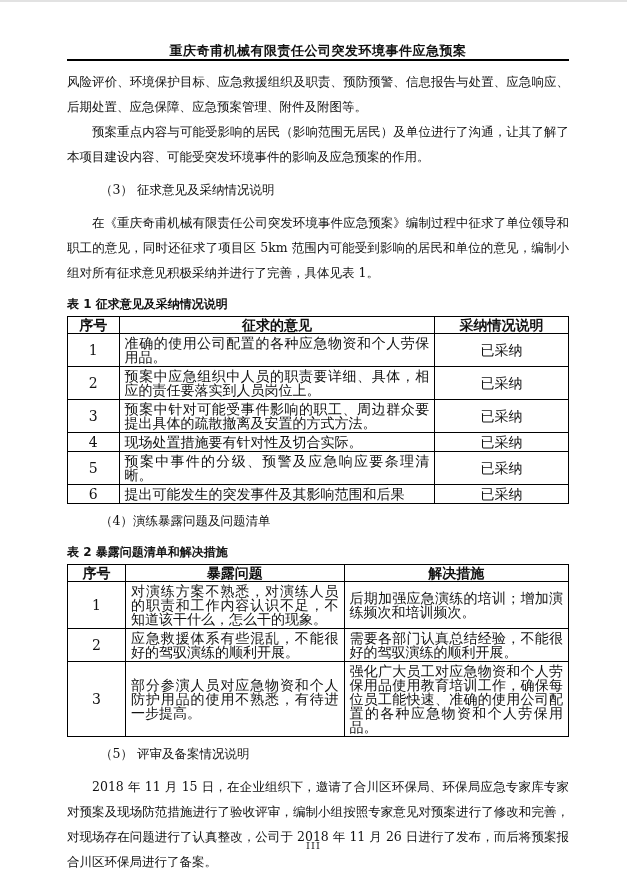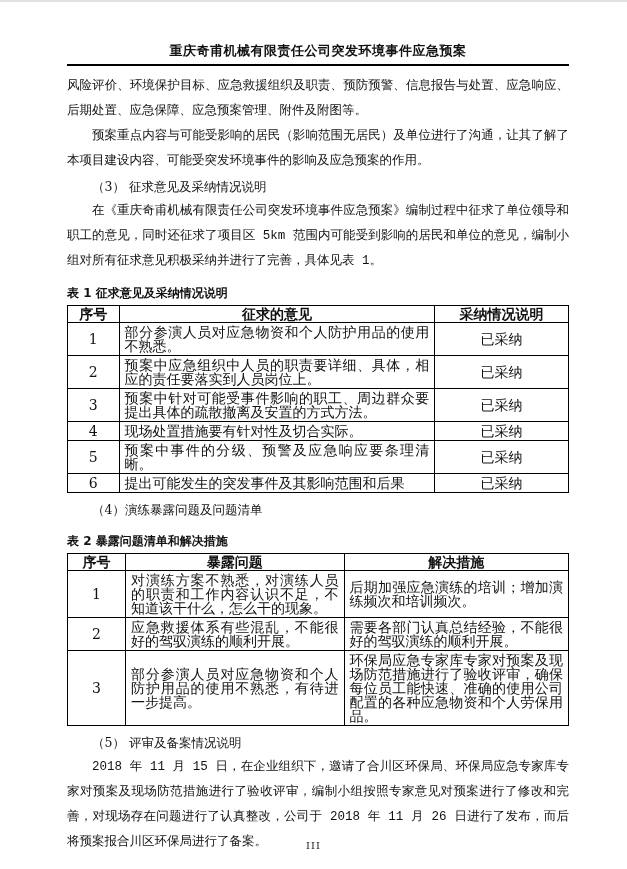--- a/index.html
+++ b/index.html
@@ -14,36 +14,34 @@
     overflow:hidden;
   }
   .content{
     padding:40px 58px 0 67px;
   }
   .header-title{
     text-align:center;
     font-weight:bold;
     font-size:13px;
     line-height:17px;
-    padding-bottom:5px;
     border-bottom:2px solid #000;
     margin-bottom:8px;
     letter-spacing:0.5px;
   }
   .para{
     margin:0;
     font-size:12.5px;
     line-height:25px;
     text-align:justify;
     text-justify:inter-ideograph;
-    font-family:Liberation Mono, monospace;
   }
   .indent{text-indent:2em;}
   .heading{
-    margin:0;
+    margin:8px;
     font-size:12.5px;
     line-height:25px;
     text-indent:2em;
   }
   .caption{
     font-family:"DejaVu Sans","Liberation Sans",sans-serif;
     font-weight:bold;
     font-size:12px;
     line-height:17px;
     margin:11px 0 3px 0;
@@ -106,21 +104,21 @@
       <thead>
         <tr>
           <th>序号</th>
           <th>征求的意见</th>
           <th>采纳情况说明</th>
         </tr>
       </thead>
       <tbody>
         <tr>
           <td class="num">1</td>
-          <td class="left">部分参演人员对应急物资和个人防护用品的使用不熟悉。</td>
+          <td class="left">准确的使用公司配置的各种应急物资和个人劳保用品。</td>
           <td class="center">已采纳</td>
         </tr>
         <tr>
           <td class="num">2</td>
           <td class="left">预案中应急组织中人员的职责要详细、具体，相应的责任要落实到人员岗位上。</td>
           <td class="center">已采纳</td>
         </tr>
         <tr>
           <td class="num">3</td>
           <td class="left">预案中针对可能受事件影响的职工、周边群众要提出具体的疏散撤离及安置的方式方法。</td>
@@ -168,21 +166,21 @@
           <td class="left">后期加强应急演练的培训；增加演练频次和培训频次。</td>
         </tr>
         <tr>
           <td class="num">2</td>
           <td class="left">应急救援体系有些混乱，不能很好的驾驭演练的顺利开展。</td>
           <td class="left">需要各部门认真总结经验，不能很好的驾驭演练的顺利开展。</td>
         </tr>
         <tr>
           <td class="num">3</td>
           <td class="left">部分参演人员对应急物资和个人防护用品的使用不熟悉，有待进一步提高。</td>
-          <td class="left">环保局应急专家库专家对预案及现场防范措施进行了验收评审，确保每位员工能快速、准确的使用公司配置的各种应急物资和个人劳保用品。</td>
+          <td class="left">强化广大员工对应急物资和个人劳保用品使用教育培训工作，确保每位员工能快速、准确的使用公司配置的各种应急物资和个人劳保用品。</td>
         </tr>
       </tbody>
     </table>
 
     <p class="heading mt">（5） 评审及备案情况说明</p>
     <p class="para indent">2018 年 11 月 15 日，在企业组织下，邀请了合川区环保局、环保局应急专家库专家对预案及现场防范措施进行了验收评审，编制小组按照专家意见对预案进行了修改和完善，对现场存在问题进行了认真整改，公司于 2018 年 11 月 26 日进行了发布，而后将预案报合川区环保局进行了备案。</p>
 
   </div>
 
   <div class="footer">III</div>

